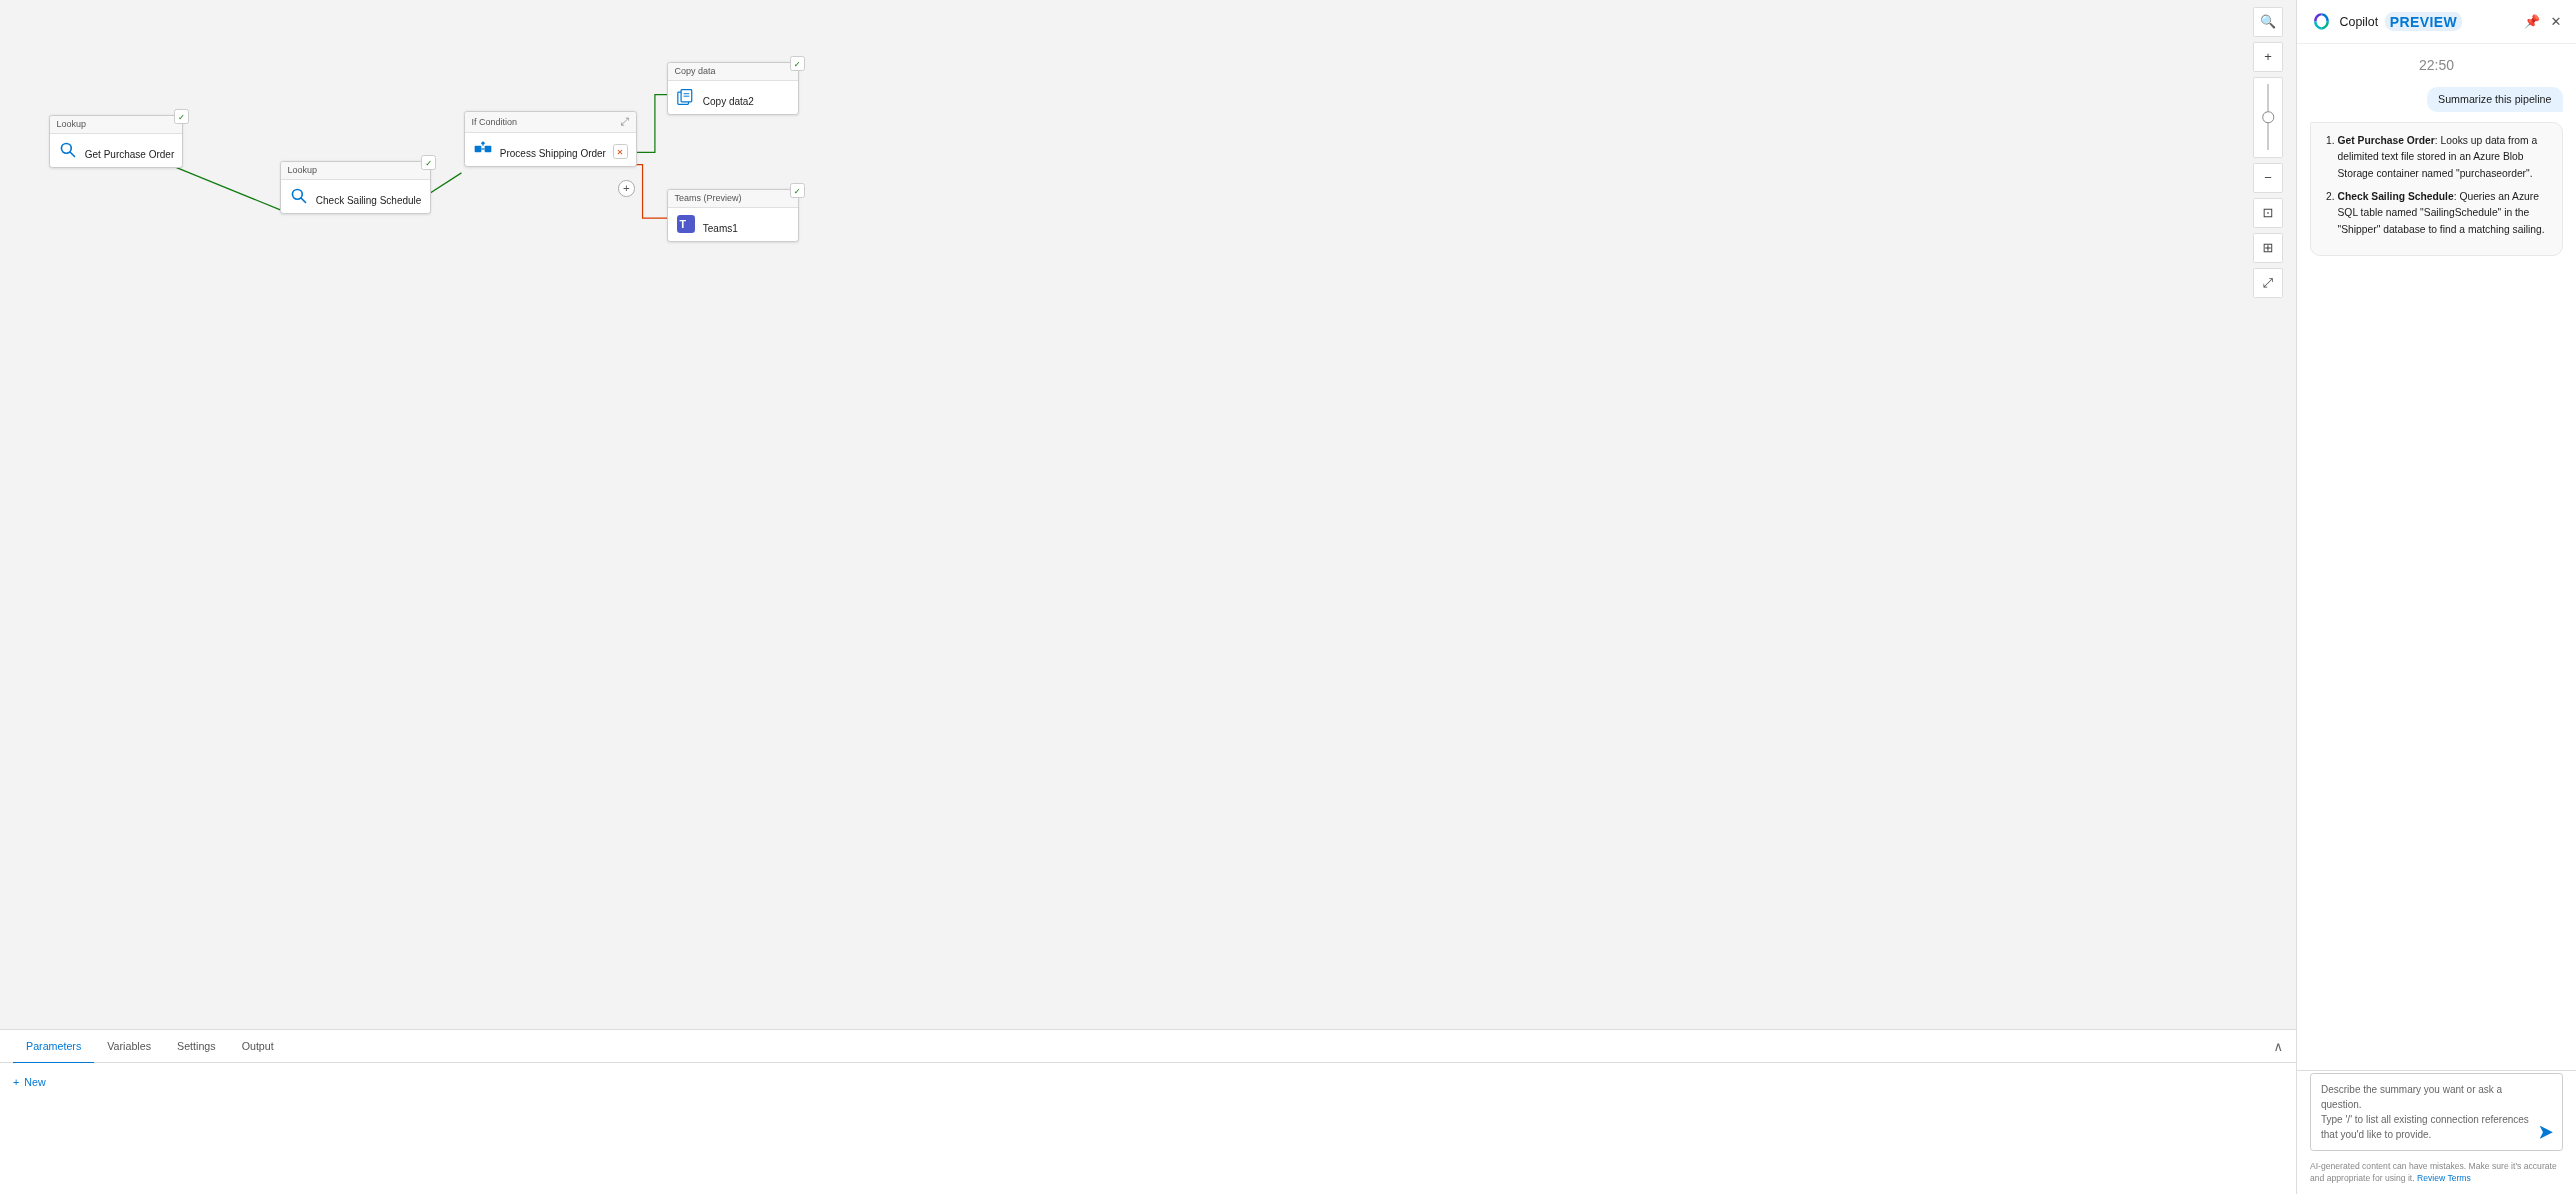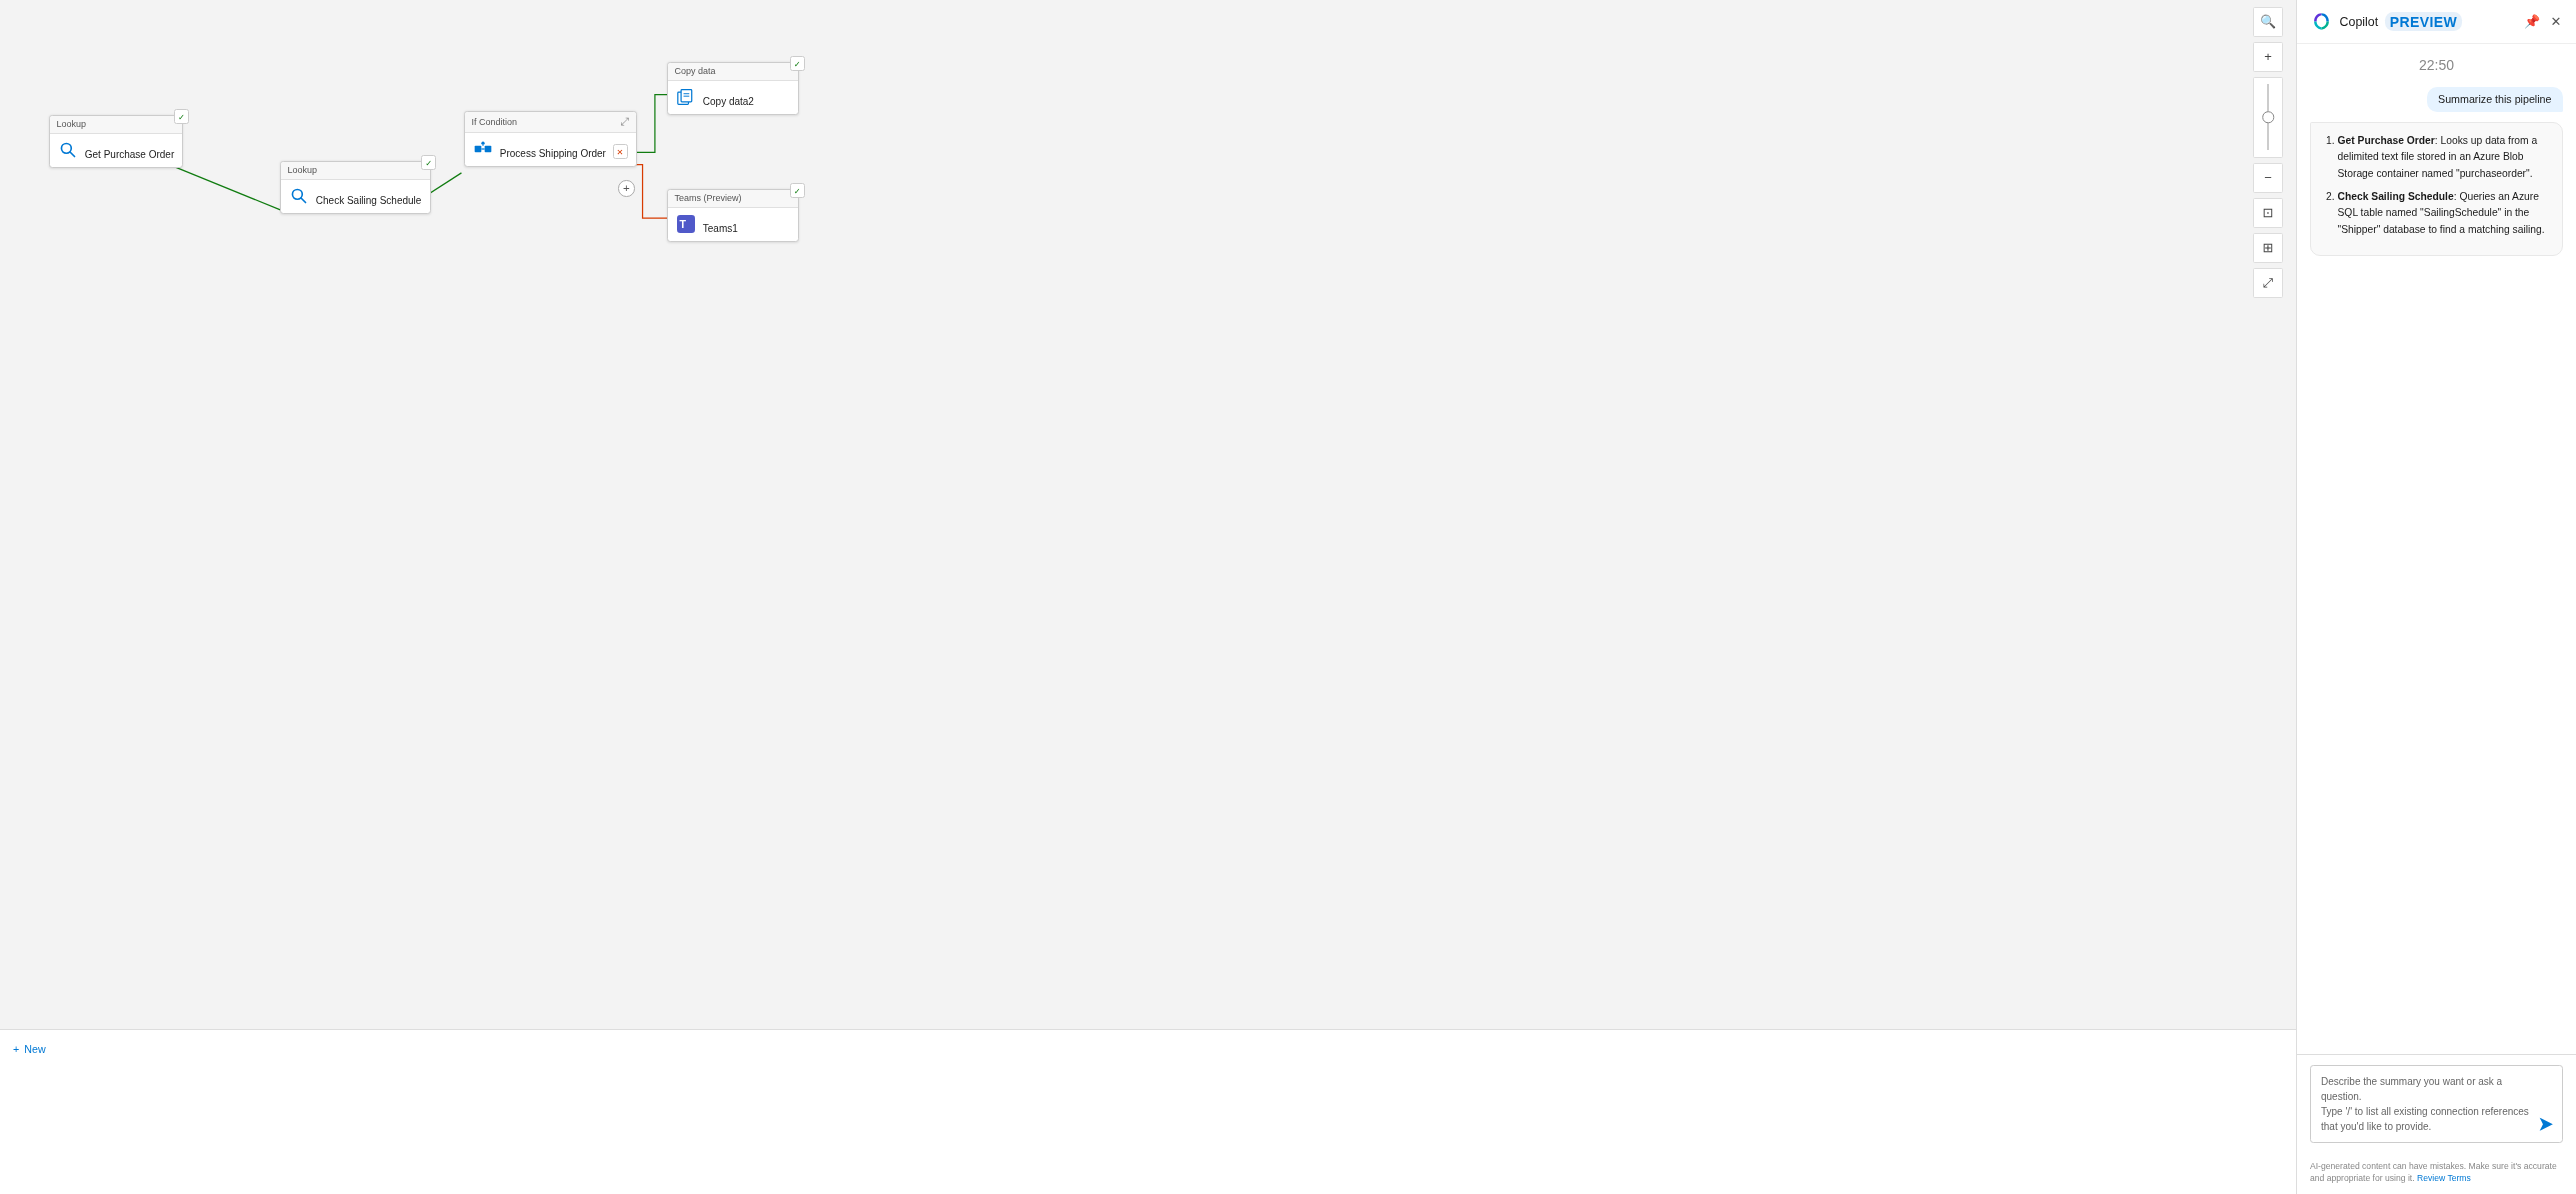--- a/index.html
+++ b/index.html
@@ -282,21 +282,21 @@
     }
     .message-bot li {
       margin-bottom: 6.6px;
     }
     .message-bot strong {
       font-weight: 700;
     }
 
     .copilot-input-area {
       border-top: 0.8px solid #ddd;
-      padding: 10px 13px;
+      padding: 2px 13px;
     }
     .copilot-input-box {
       border: 0.8px solid #ccc;
       border-radius: 3.3px;
       padding: 8.2px 33px 8.2px 10px;
       font-size: 10px;
       color: #888;
       min-height: 66px;
       position: relative;
       background: #fff;
@@ -475,20 +475,27 @@
         </div>
       </div>
       <div class="toolbar-btn" title="Zoom out">−</div>
       <div class="toolbar-btn" title="Fit view">⊡</div>
       <div class="toolbar-btn" title="Arrange">⊞</div>
       <div class="toolbar-btn" title="Expand">⤢</div>
     </div>
   </div>
 
   <div class="bottom-panel">
+    <div class="bottom-panel-tabs">
+      <div class="tab-item active">Parameters</div>
+      <div class="tab-item">Variables</div>
+      <div class="tab-item">Settings</div>
+      <div class="tab-item">Output</div>
+      <div class="panel-collapse-btn">∧</div>
+    </div>
     <div class="bottom-panel-content">
       <button class="new-btn">
         <span>+</span>
         <span>New</span>
       </button>
     </div>
   </div>
 </div>
 
 <div class="copilot-panel">

